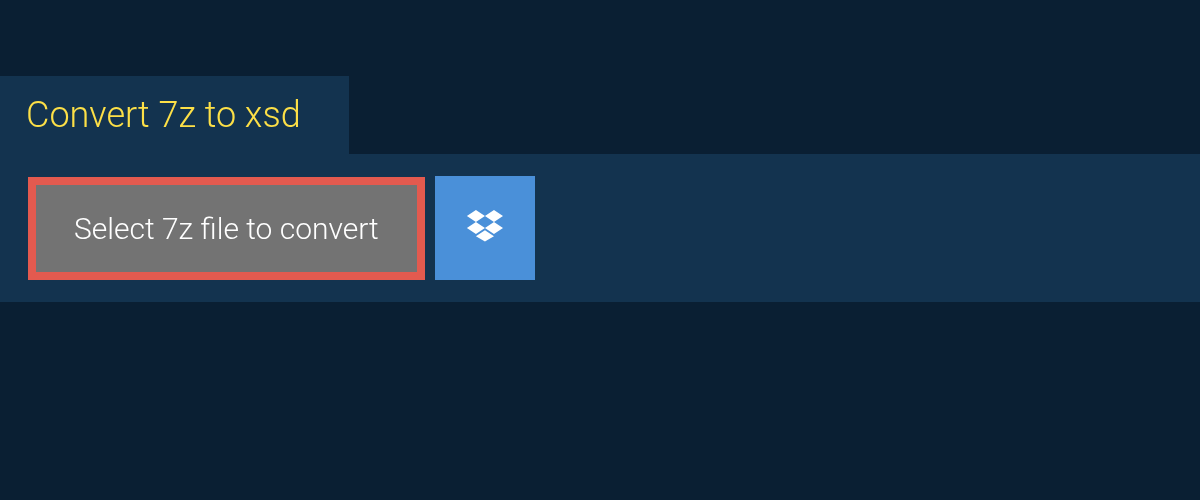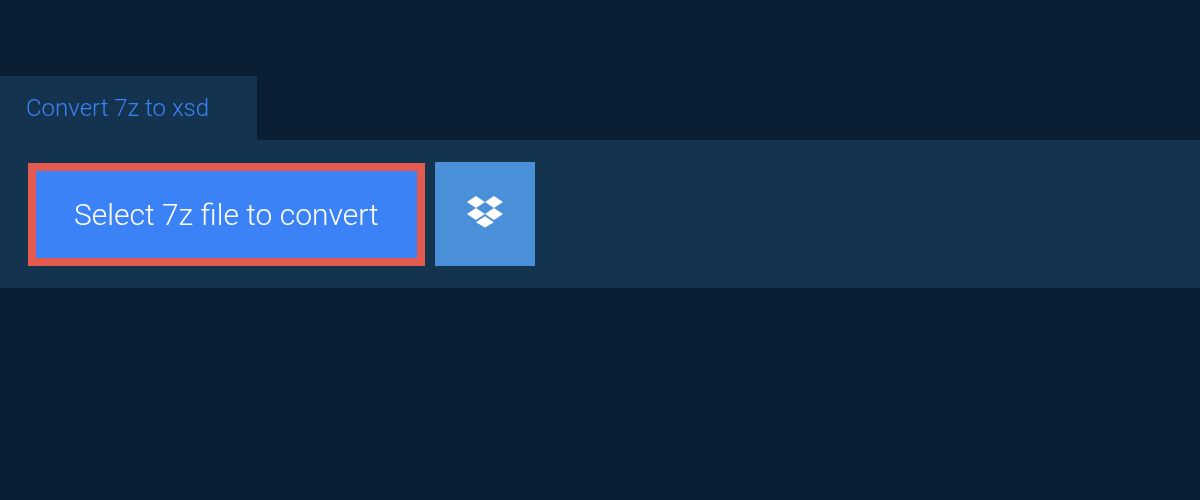--- a/index.html
+++ b/index.html
@@ -14,34 +14,34 @@
       font-family: -apple-system, BlinkMacSystemFont, "Segoe UI", Roboto, Helvetica, Arial, sans-serif;
       overflow: hidden;
     }
     .tab-container {
       margin-top: 76px;
     }
     .tab {
       background: #13334f;
       display: inline-block;
       padding: 18px 48px 18px 26px;
-      color: #3b82f6;
-      font-size: 24px;
+      color: #fde047;
+      font-size: 36px;
       font-weight: 300;
     }
     .panel {
       background: #13334f;
       padding: 22px 28px;
       display: flex;
       align-items: center;
       gap: 10px;
     }
     .select-button {
       border: 8px solid #e35a4f;
-      background: #3b82f6;
+      background: #737373;
       color: #ffffff;
       font-size: 30px;
       font-weight: 300;
       padding: 26px 38px;
       cursor: pointer;
       display: inline-flex;
       align-items: center;
       justify-content: center;
       white-space: nowrap;
     }

